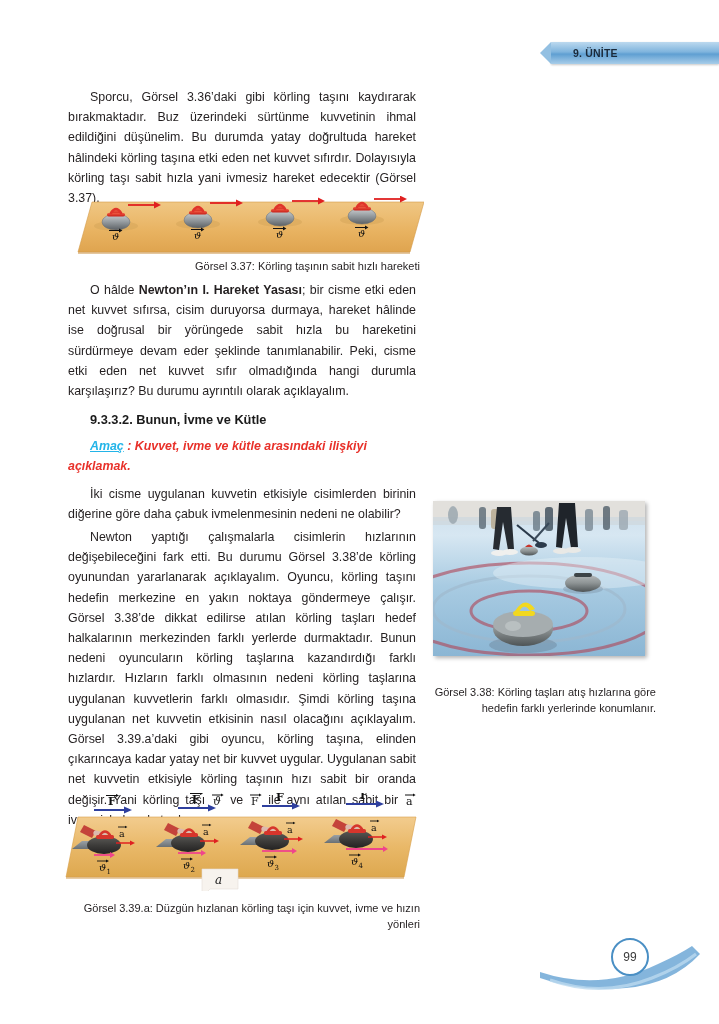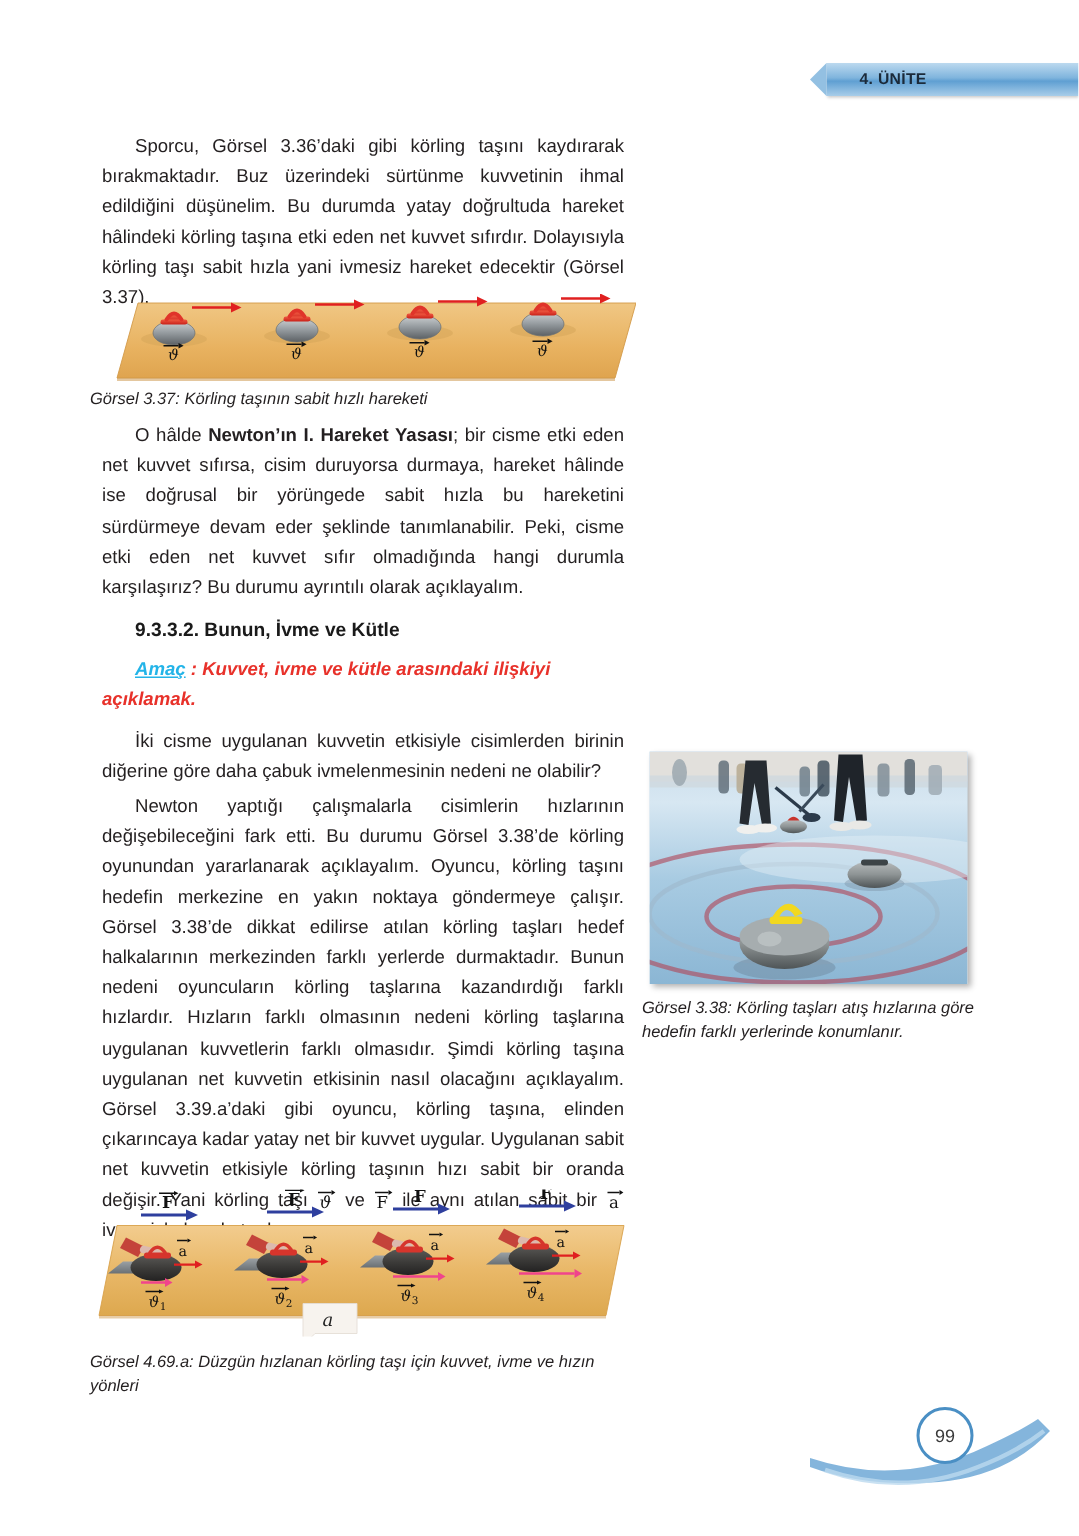--- a/index.html
+++ b/index.html
@@ -48,39 +48,39 @@
   }
   .aim{
     margin:0; font-size:12.4px; line-height:19.5px; font-style:italic;
     font-weight:bold; color:#e8312a; text-align:left;
   }
   .aim .aim-word{ color:#23b4e8;text-decoration:underline; }
   .aim .lead{ display:inline-block; width:22px;}
 
   
   .caption{
-    font-size:11px; font-style:italic; line-height:16px;
-    color:#231f20; text-align:left;
+    font-size:11px; line-height:16px;
+    color:#231f20; text-align:right;
   }
 
   
   #fig337{ position:absolute; left:64px; top:196px; width:360px; height:62px; }
   #fig337 svg{ display:block; }
 
   #fig337-caption{ position:absolute; left:60px; top:258px; width:360px; }
 
   
   #photo338{
     position:absolute; left:433px; top:501px; width:212px; height:155px;
     box-shadow:2px 2px 4px rgba(0,0,0,.3);
     overflow:hidden;
     background:#cfe4f2;
   }
   #photo338 svg{display:block;}
-  #photo338-caption{ position:absolute; left:428px; top:664px; width:228px; }
+  #photo338-caption{ position:absolute; left:428px; top:684px; width:228px; }
 
   
   #fig339{ position:absolute; left:62px; top:793px; width:358px; height:98px;}
   #fig339 svg{display:block;}
   #fig339-caption{ position:absolute; left:60px; top:900px; width:360px;}
 
   
   #pagenum{
     position:absolute; left:611px; top:938px; width:34px; height:34px;
     border-radius:50%;
@@ -90,21 +90,21 @@
     font-size:12px; color:#3a3a3a;
     z-index:3;
   }
   #page-swoosh{ position:absolute; left:540px; top:930px; width:179px; height:70px; }
 </style>
 </head>
 <body>
 
 <div class="unit-banner">
   <span class="tip"></span>
-  <span class="label">4. ÜNİTE</span>
+  <span class="label">9. ÜNİTE</span>
 </div>
 
 <div class="col" style="top:87px;">
   <p class="body"><span class="indent"></span><span>Sporcu, Görsel 3.36’daki gibi körling taşını kaydırarak bırakmaktadır. Buz üzerindeki sürtünme kuvvetinin ihmal edildiğini düşünelim. Bu durumda yatay doğrultuda hareket hâlindeki körling taşına etki eden net kuvvet sıfırdır. Dolayısıyla körling taşı sabit hızla yani ivmesiz hareket edecektir (Görsel 3.37).</span></p>
 </div>
 
 <div id="fig337">
   <svg width="360" height="62" viewBox="0 0 360 62" xmlns="http://www.w3.org/2000/svg">
     <defs>
       <linearGradient id="iceGrad" x1="0" y1="0" x2="0" y2="1">
@@ -457,19 +457,19 @@
         </g>
       </g>
     </g>
 
     <g>
       <path d="M 140 76 l 36 0 l 0 20 l -28 0 l -8 8 z" fill="#f7f3ee" stroke="#e4ded6" stroke-width="0.6"></path>
       <text x="153" y="91" font-family="DejaVu Serif, serif" font-size="12" font-style="italic" fill="#222">a</text>
     </g>
   </svg>
 </div>
-<div id="fig339-caption" class="caption">Görsel 4.69.a: Düzgün hızlanan körling taşı için kuvvet, ivme ve hızın yönleri</div>
+<div id="fig339-caption" class="caption">Görsel 3.39.a: Düzgün hızlanan körling taşı için kuvvet, ivme ve hızın yönleri</div>
 
 <svg id="page-swoosh" viewBox="0 0 179 70" xmlns="http://www.w3.org/2000/svg">
   <path d="M 0 42 Q 60 62 118 34 Q 140 24 152 16 L 160 24 Q 132 54 86 58 Q 38 62 0 48 Z" fill="#6ea8d6" opacity="0.85"></path>
   <path d="M 10 50 Q 62 68 112 48 Q 138 38 156 24" fill="none" stroke="#bcd9ef" stroke-width="3" opacity="0.8"></path>
 </svg>
 <div id="pagenum">99</div>
 
 </body></html>

